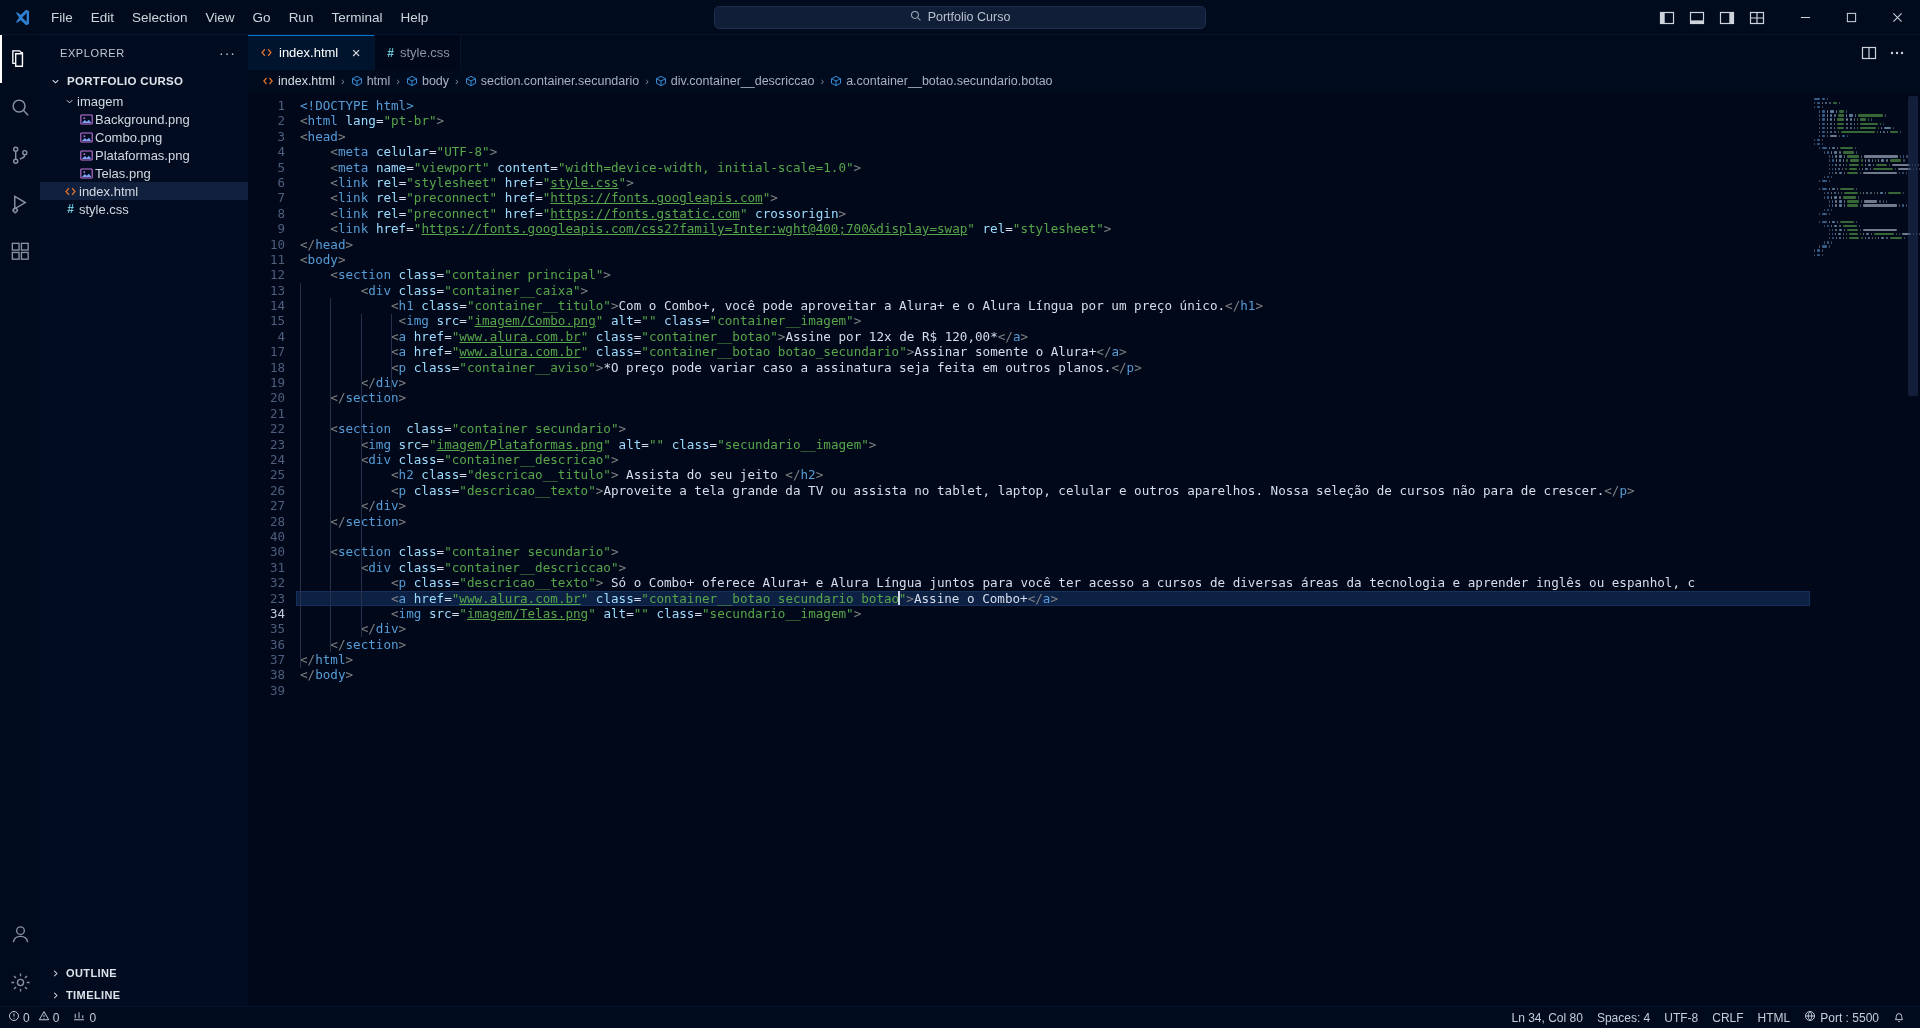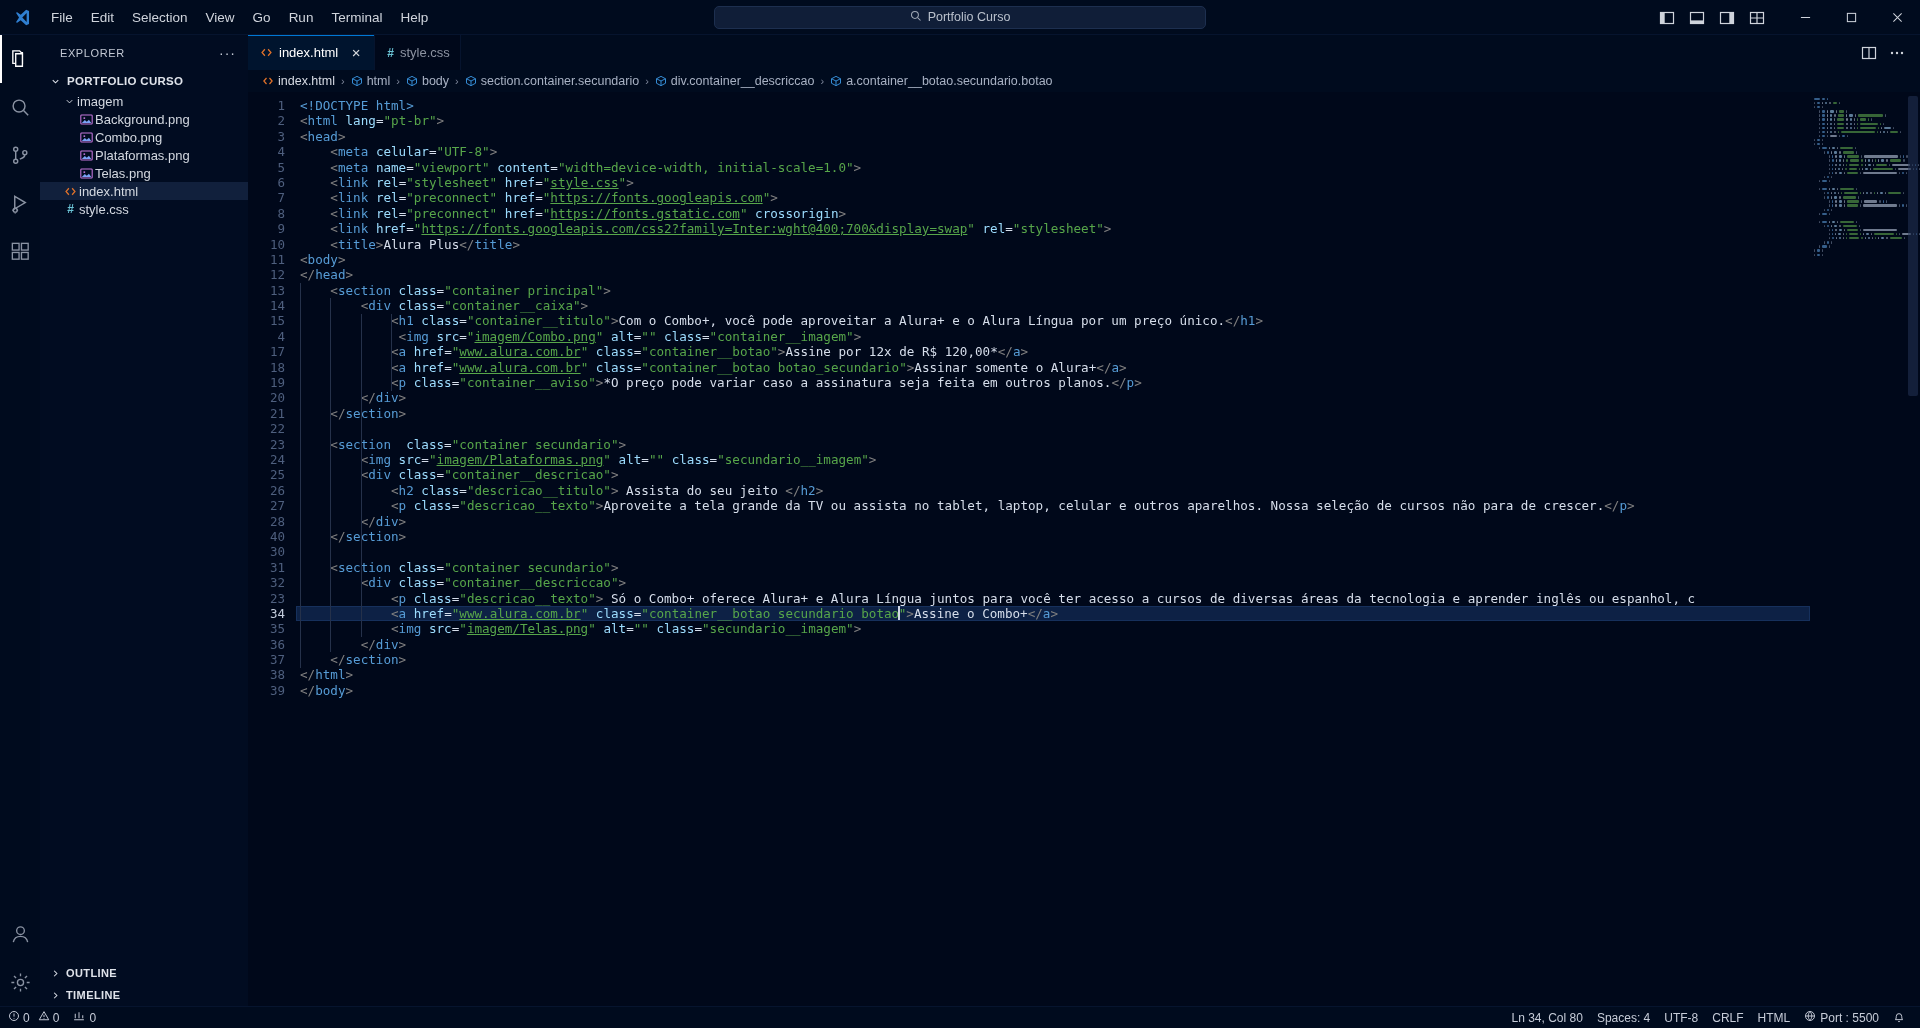--- a/index.html
+++ b/index.html
@@ -560,23 +560,22 @@
               </div>
           <div class="cline"><span class="t-doc">&lt;!DOCTYPE </span><span class="t-tag">html</span><span class="t-doc">&gt;</span></div>
               <div class="cline"><span class="t-brk">&lt;</span><span class="t-tag">html</span><span class="t-txt"> </span><span class="t-attr">lang</span><span class="t-eq">=</span><span class="t-str">"pt-br"</span><span class="t-brk">&gt;</span></div>
               <div class="cline"><span class="t-brk">&lt;</span><span class="t-tag">head</span><span class="t-brk">&gt;</span></div>
               <div class="cline">&nbsp;&nbsp;&nbsp;&nbsp;<span class="t-brk">&lt;</span><span class="t-tag">meta</span><span class="t-txt"> </span><span class="t-attr">celular</span><span class="t-eq">=</span><span class="t-str">"UTF-8"</span><span class="t-brk">&gt;</span></div>
               <div class="cline">&nbsp;&nbsp;&nbsp;&nbsp;<span class="t-brk">&lt;</span><span class="t-tag">meta</span><span class="t-txt"> </span><span class="t-attr">name</span><span class="t-eq">=</span><span class="t-str">"viewport"</span><span class="t-txt"> </span><span class="t-attr">content</span><span class="t-eq">=</span><span class="t-str">"width=device-width, initial-scale=1.0"</span><span class="t-brk">&gt;</span></div>
               <div class="cline">&nbsp;&nbsp;&nbsp;&nbsp;<span class="t-brk">&lt;</span><span class="t-tag">link</span><span class="t-txt"> </span><span class="t-attr">rel</span><span class="t-eq">=</span><span class="t-str">"stylesheet"</span><span class="t-txt"> </span><span class="t-attr">href</span><span class="t-eq">=</span><span class="t-str">"</span><span class="t-strlink">style.css</span><span class="t-str">"</span><span class="t-brk">&gt;</span></div>
               <div class="cline">&nbsp;&nbsp;&nbsp;&nbsp;<span class="t-brk">&lt;</span><span class="t-tag">link</span><span class="t-txt"> </span><span class="t-attr">rel</span><span class="t-eq">=</span><span class="t-str">"preconnect"</span><span class="t-txt"> </span><span class="t-attr">href</span><span class="t-eq">=</span><span class="t-str">"</span><span class="t-strlink">https://fonts.googleapis.com</span><span class="t-str">"</span><span class="t-brk">&gt;</span></div>
               <div class="cline">&nbsp;&nbsp;&nbsp;&nbsp;<span class="t-brk">&lt;</span><span class="t-tag">link</span><span class="t-txt"> </span><span class="t-attr">rel</span><span class="t-eq">=</span><span class="t-str">"preconnect"</span><span class="t-txt"> </span><span class="t-attr">href</span><span class="t-eq">=</span><span class="t-str">"</span><span class="t-strlink">https://fonts.gstatic.com</span><span class="t-str">"</span><span class="t-txt"> </span><span class="t-attr">crossorigin</span><span class="t-brk">&gt;</span></div>
               <div class="cline">&nbsp;&nbsp;&nbsp;&nbsp;<span class="t-brk">&lt;</span><span class="t-tag">link</span><span class="t-txt"> </span><span class="t-attr">href</span><span class="t-eq">=</span><span class="t-str">"</span><span class="t-strlink">https://fonts.googleapis.com/css2?family=Inter:wght@400;700&amp;display=swap</span><span class="t-str">"</span><span class="t-txt"> </span><span class="t-attr">rel</span><span class="t-eq">=</span><span class="t-str">"stylesheet"</span><span class="t-brk">&gt;</span></div>
-              <div class="cline">&nbsp;&nbsp;&nbsp;&nbsp;<span class="t-brk">&lt;</span><span class="t-tag">title</span><span class="t-brk">&gt;</span><span class="t-txt">Alura Plus</span><span class="t-brk">&lt;/</span><span class="t-tag">title</span><span class="t-brk">&gt;</span></div>
+              <div class="cline"><span class="t-brk">&lt;/</span><span class="t-tag">head</span><span class="t-brk">&gt;</span></div>
               <div class="cline"><span class="t-brk">&lt;</span><span class="t-tag">body</span><span class="t-brk">&gt;</span></div>
-              <div class="cline"><span class="t-brk">&lt;/</span><span class="t-tag">head</span><span class="t-brk">&gt;</span></div>
               <div class="cline">&nbsp;&nbsp;&nbsp;&nbsp;<span class="t-brk">&lt;</span><span class="t-tag">section</span><span class="t-txt"> </span><span class="t-attr">class</span><span class="t-eq">=</span><span class="t-str">"container principal"</span><span class="t-brk">&gt;</span></div>
               <div class="cline">&nbsp;&nbsp;&nbsp;&nbsp;&nbsp;&nbsp;&nbsp;&nbsp;<span class="t-brk">&lt;</span><span class="t-tag">div</span><span class="t-txt"> </span><span class="t-attr">class</span><span class="t-eq">=</span><span class="t-str">"container__caixa"</span><span class="t-brk">&gt;</span></div>
               <div class="cline">&nbsp;&nbsp;&nbsp;&nbsp;&nbsp;&nbsp;&nbsp;&nbsp;&nbsp;&nbsp;&nbsp;&nbsp;<span class="t-brk">&lt;</span><span class="t-tag">h1</span><span class="t-txt"> </span><span class="t-attr">class</span><span class="t-eq">=</span><span class="t-str">"container__titulo"</span><span class="t-brk">&gt;</span><span class="t-txt">Com o Combo+, você pode aproveitar a Alura+ e o Alura Língua por um preço único.</span><span class="t-brk">&lt;/</span><span class="t-tag">h1</span><span class="t-brk">&gt;</span></div>
               <div class="cline">&nbsp;&nbsp;&nbsp;&nbsp;&nbsp;&nbsp;&nbsp;&nbsp;&nbsp;&nbsp;&nbsp;&nbsp;<span class="t-brk"> &lt;</span><span class="t-tag">img</span><span class="t-txt"> </span><span class="t-attr">src</span><span class="t-eq">=</span><span class="t-str">"</span><span class="t-strlink">imagem/Combo.png</span><span class="t-str">"</span><span class="t-txt"> </span><span class="t-attr">alt</span><span class="t-eq">=</span><span class="t-str">""</span><span class="t-txt"> </span><span class="t-attr">class</span><span class="t-eq">=</span><span class="t-str">"container__imagem"</span><span class="t-brk">&gt;</span></div>
               <div class="cline">&nbsp;&nbsp;&nbsp;&nbsp;&nbsp;&nbsp;&nbsp;&nbsp;&nbsp;&nbsp;&nbsp;&nbsp;<span class="t-brk">&lt;</span><span class="t-tag">a</span><span class="t-txt"> </span><span class="t-attr">href</span><span class="t-eq">=</span><span class="t-str">"</span><span class="t-strlink">www.alura.com.br</span><span class="t-str">"</span><span class="t-txt"> </span><span class="t-attr">class</span><span class="t-eq">=</span><span class="t-str">"container__botao"</span><span class="t-brk">&gt;</span><span class="t-txt">Assine por 12x de R$ 120,00*</span><span class="t-brk">&lt;/</span><span class="t-tag">a</span><span class="t-brk">&gt;</span></div>
               <div class="cline">&nbsp;&nbsp;&nbsp;&nbsp;&nbsp;&nbsp;&nbsp;&nbsp;&nbsp;&nbsp;&nbsp;&nbsp;<span class="t-brk">&lt;</span><span class="t-tag">a</span><span class="t-txt"> </span><span class="t-attr">href</span><span class="t-eq">=</span><span class="t-str">"</span><span class="t-strlink">www.alura.com.br</span><span class="t-str">"</span><span class="t-txt"> </span><span class="t-attr">class</span><span class="t-eq">=</span><span class="t-str">"container__botao botao_secundario"</span><span class="t-brk">&gt;</span><span class="t-txt">Assinar somente o Alura+</span><span class="t-brk">&lt;/</span><span class="t-tag">a</span><span class="t-brk">&gt;</span></div>
               <div class="cline">&nbsp;&nbsp;&nbsp;&nbsp;&nbsp;&nbsp;&nbsp;&nbsp;&nbsp;&nbsp;&nbsp;&nbsp;<span class="t-brk">&lt;</span><span class="t-tag">p</span><span class="t-txt"> </span><span class="t-attr">class</span><span class="t-eq">=</span><span class="t-str">"container__aviso"</span><span class="t-brk">&gt;</span><span class="t-txt">*O preço pode variar caso a assinatura seja feita em outros planos.</span><span class="t-brk">&lt;/</span><span class="t-tag">p</span><span class="t-brk">&gt;</span></div>
               <div class="cline">&nbsp;&nbsp;&nbsp;&nbsp;&nbsp;&nbsp;&nbsp;&nbsp;<span class="t-brk">&lt;/</span><span class="t-tag">div</span><span class="t-brk">&gt;</span></div>
               <div class="cline">&nbsp;&nbsp;&nbsp;&nbsp;<span class="t-brk">&lt;/</span><span class="t-tag">section</span><span class="t-brk">&gt;</span></div>
               <div class="cline"></div>

